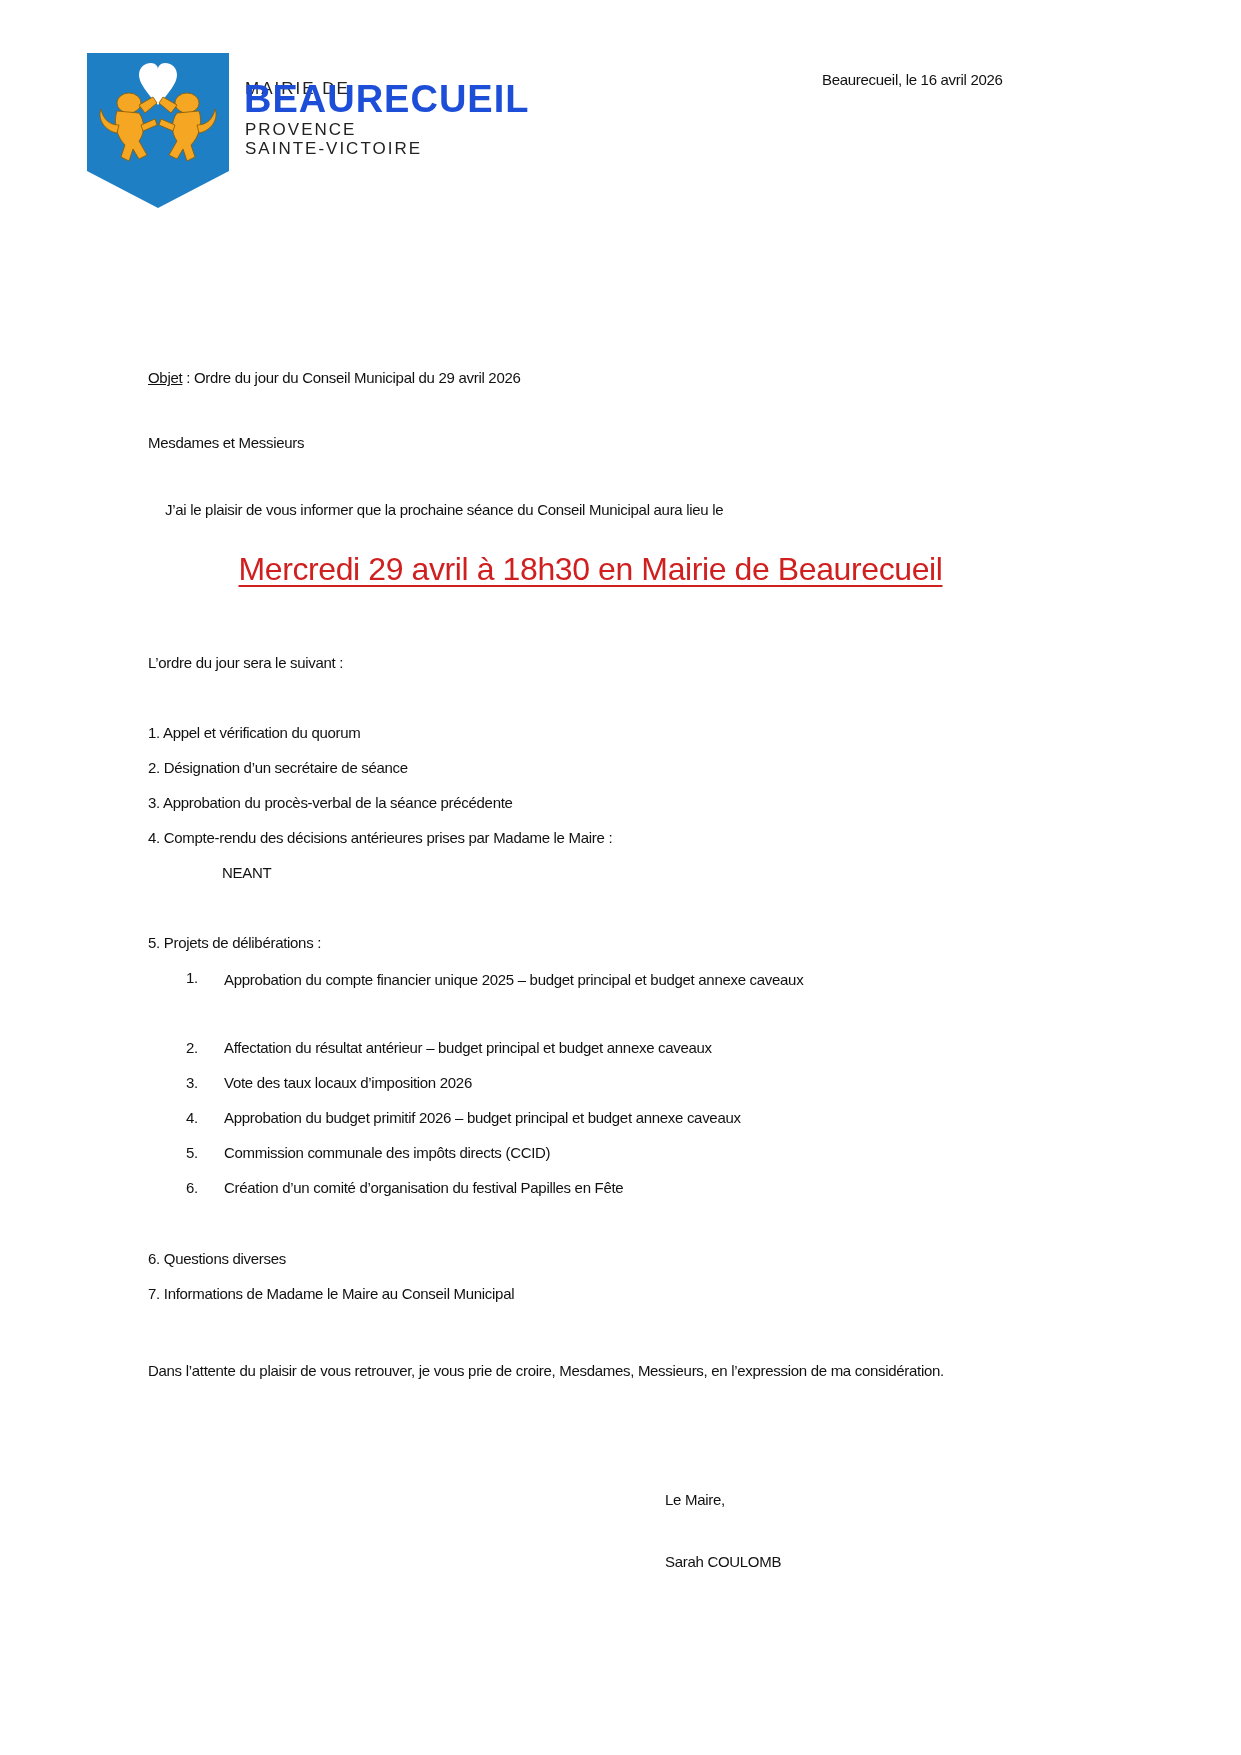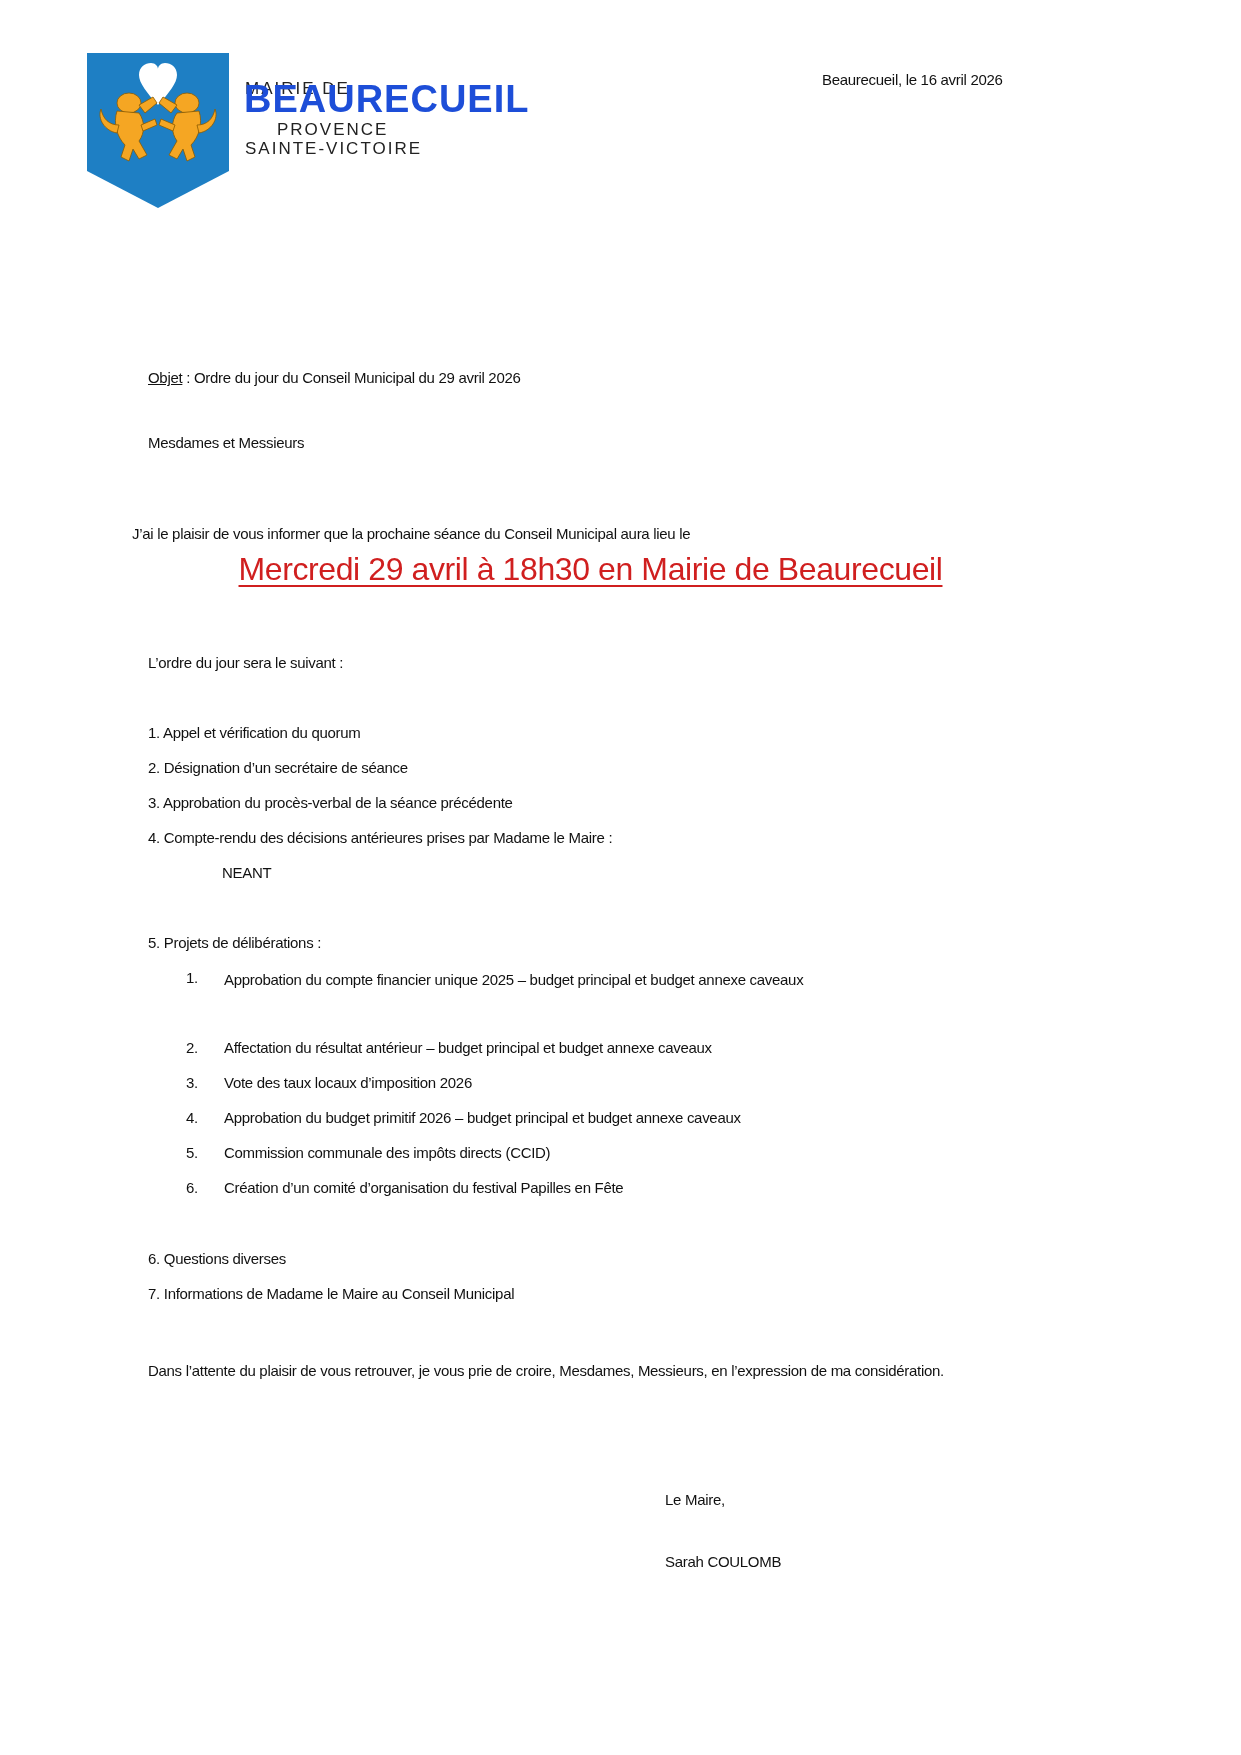--- a/index.html
+++ b/index.html
@@ -46,31 +46,31 @@
     <g fill="#f5a623" stroke="#8a5a00" stroke-width="0.8">
       <ellipse cx="100" cy="50" rx="12" ry="10"></ellipse>
       <path d="M112 58 C116 70,112 84,104 92 L108 104 L100 108 L96 96 L90 106 L82 102 L90 88 C84 80,84 68,90 60 Z"></path>
       <path d="M90 52 L76 44 L72 50 L84 60 Z"></path>
       <path d="M88 72 L74 66 L72 72 L86 78 Z"></path>
       <path d="M112 80 C124 78,132 66,128 56 C126 66,120 72,110 72 Z"></path>
     </g>
   </svg>
   <div class="abs logo-small" style="left:245px; top:60px;margin-top:20px;">MAIRIE DE</div>
   <div class="abs logo-big" style="left:244px; top:80px;">BEAURECUEIL</div>
-  <div class="abs logo-small" style="left:245px; top:121px;margin-left:32px;">PROVENCE</div>
+  <div class="abs logo-small" style="left:245px; top:121px;">PROVENCE</div>
   <div class="abs logo-small" style="left:245px; top:140px;">SAINTE-VICTOIRE</div>
 </div>
 
 <div class="abs txt date">Beaurecueil, le 16 avril 2026</div>
 
 <div class="abs txt" style="left:148px; top:366px;"><span class="objet-label">Objet</span><span> : Ordre du jour du Conseil Municipal du 29 avril 2026</span></div>
 
 <div class="abs txt" style="left:148px; top:431px;">Mesdames et Messieurs</div>
 
-<div class="abs txt" style="left:132px; top:498px;margin-top:24px;">J’ai le plaisir de vous informer que la prochaine séance du Conseil Municipal aura lieu le</div>
+<div class="abs txt" style="left:165px; top:498px;">J’ai le plaisir de vous informer que la prochaine séance du Conseil Municipal aura lieu le</div>
 
 <div class="abs highlight">Mercredi 29 avril à 18h30 en Mairie de Beaurecueil</div>
 
 <div class="abs txt" style="left:148px; top:651px;">L’ordre du jour sera le suivant :</div>
 
 <div>
   <div class="abs txt" style="left:148px; top:721px;"><span>1.</span> <span>Appel et vérification du quorum</span></div>
   <div class="abs txt" style="left:148px; top:756px;"><span>2.</span> <span>Désignation d’un secrétaire de séance</span></div>
   <div class="abs txt" style="left:148px; top:791px;"><span>3.</span> <span>Approbation du procès-verbal de la séance précédente</span></div>
   <div class="abs txt" style="left:148px; top:826px;"><span>4.</span> <span>Compte-rendu des décisions antérieures prises par Madame le Maire :</span></div>

